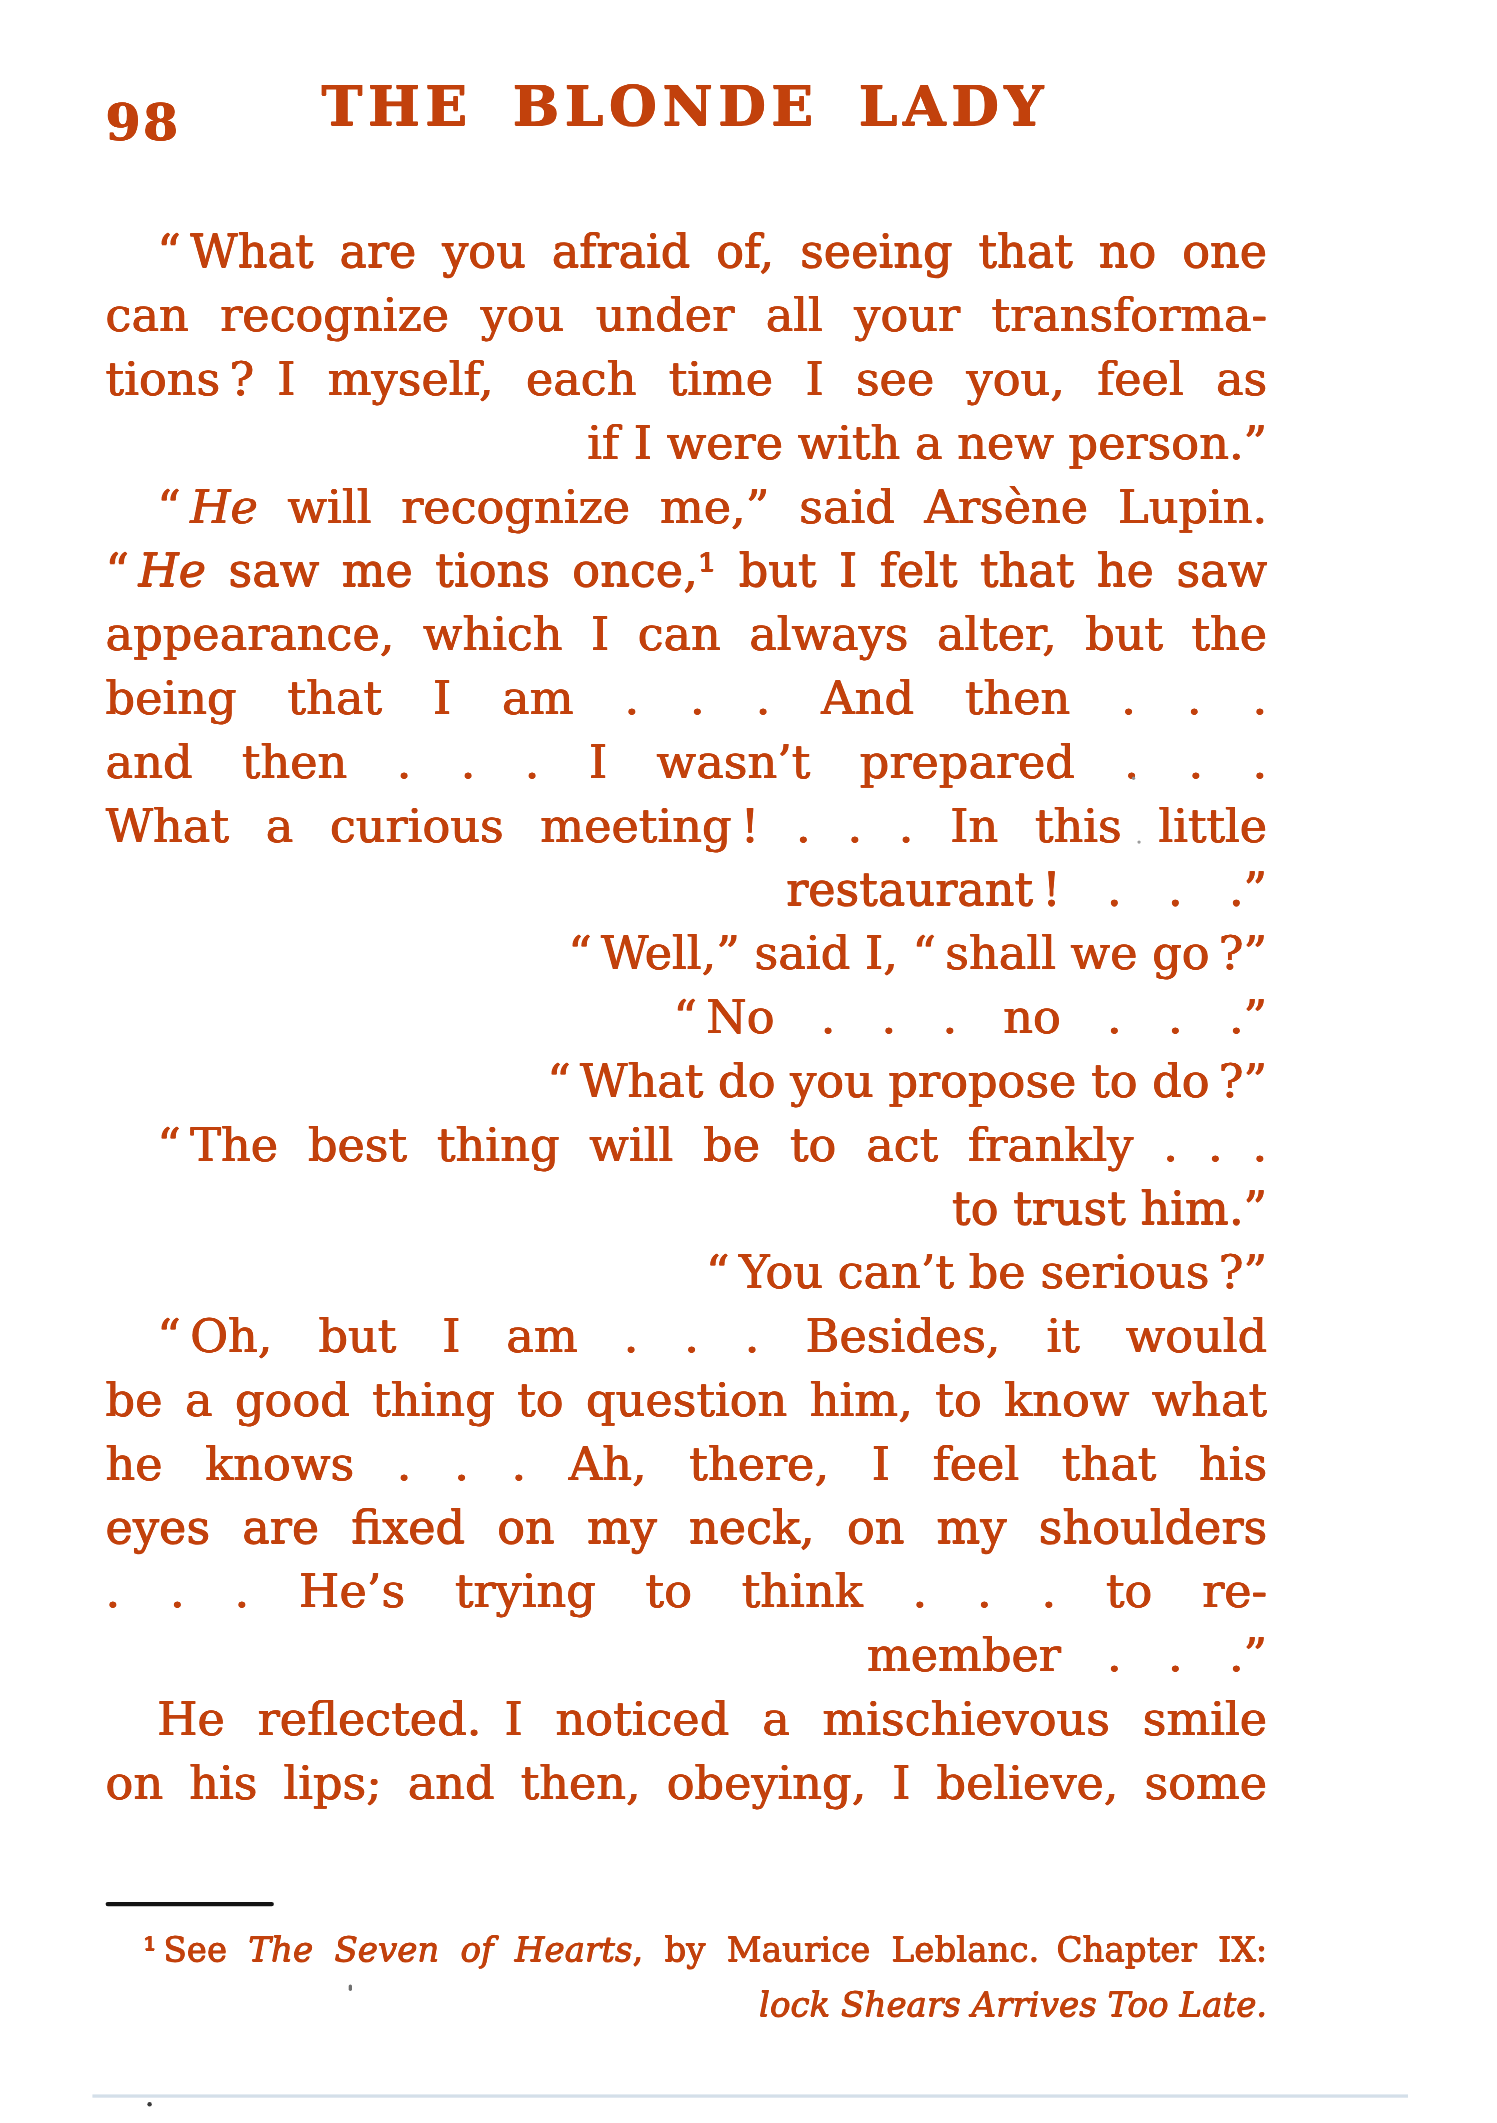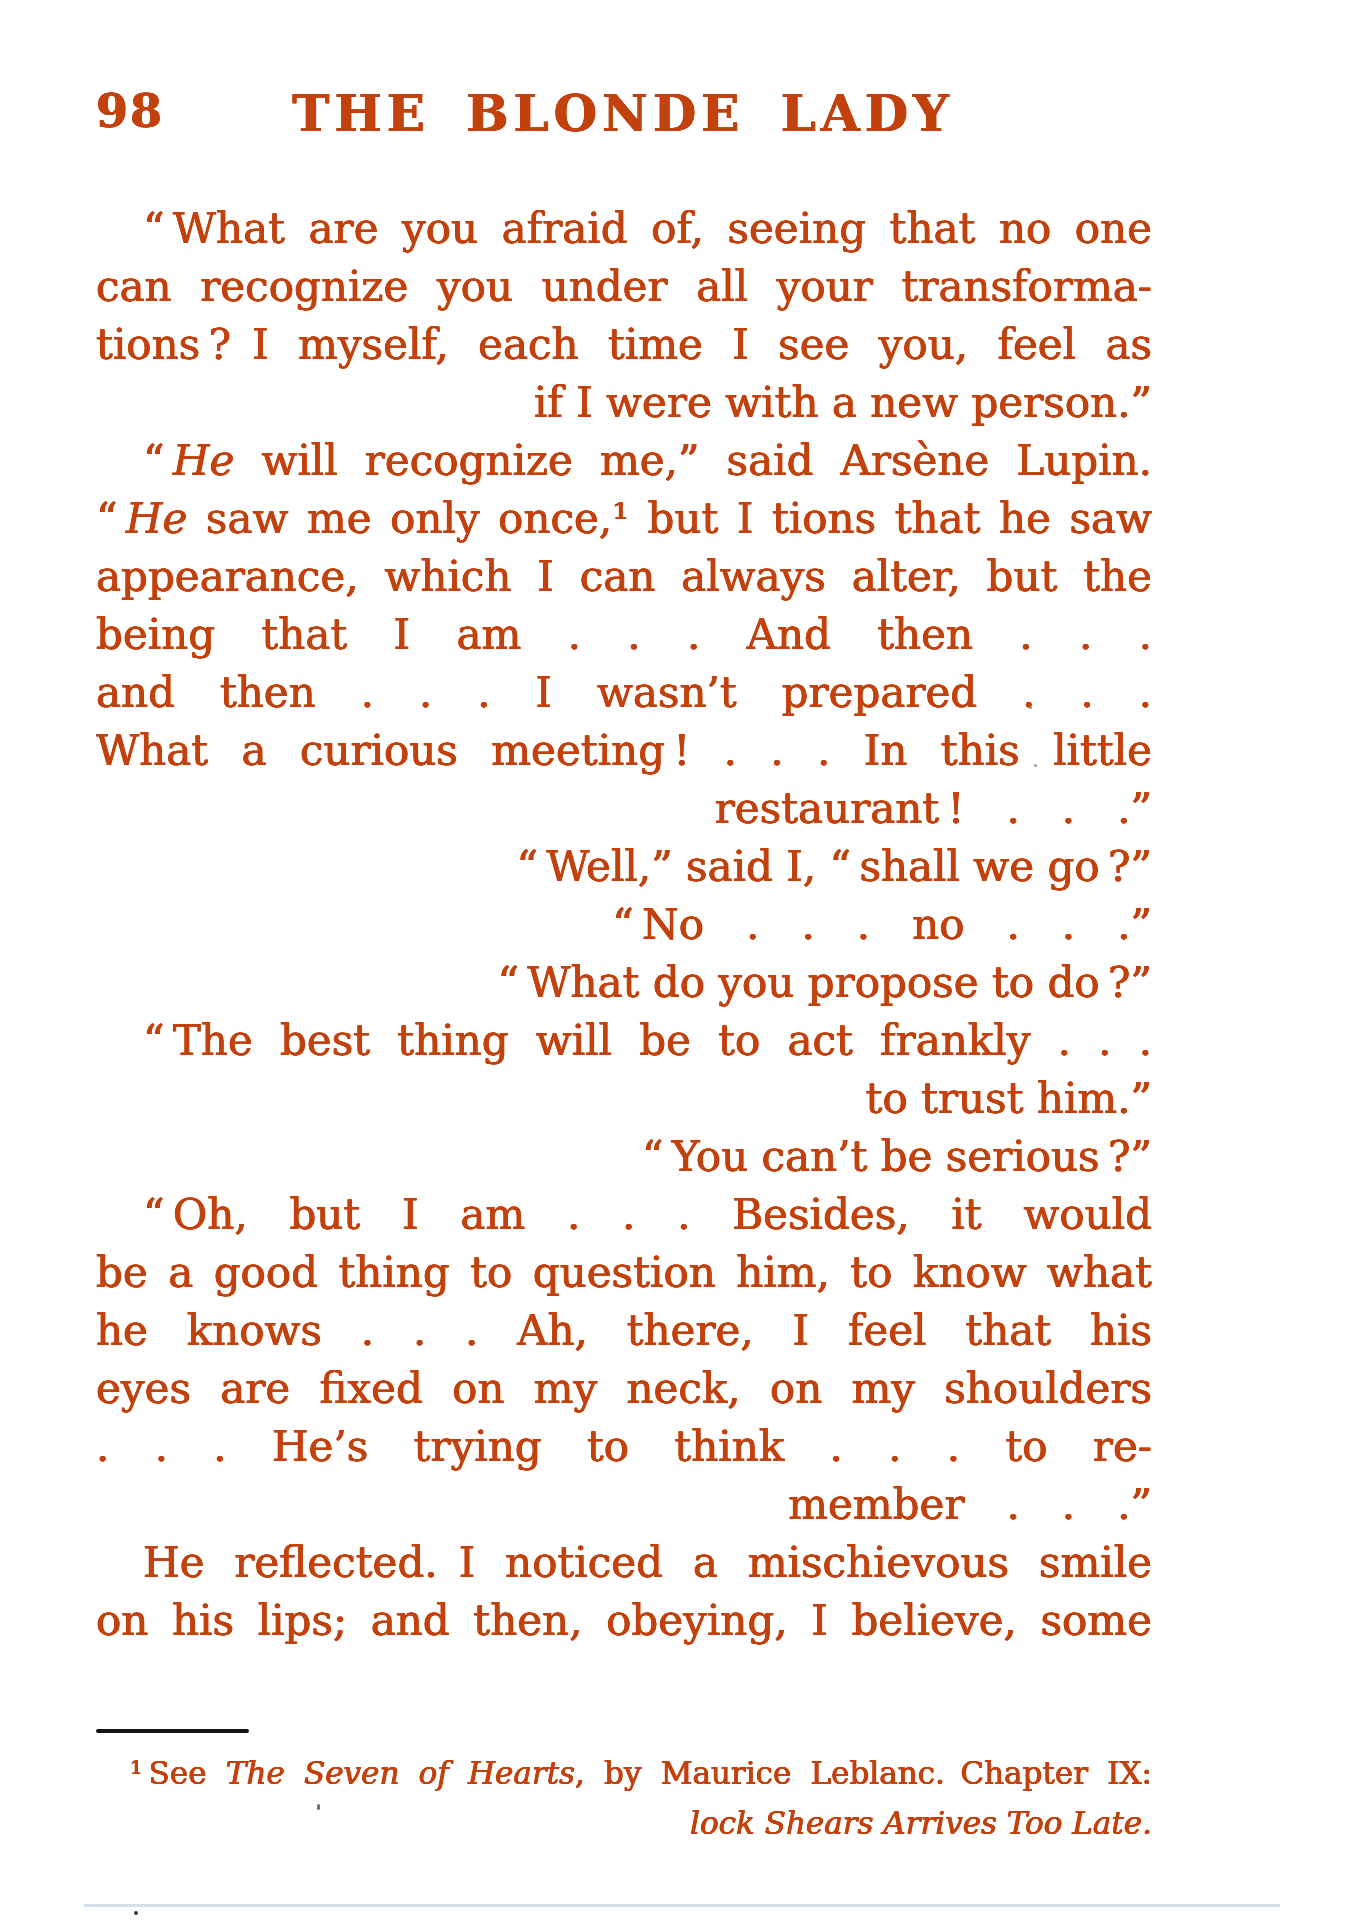--- a/index.html
+++ b/index.html
@@ -12,21 +12,21 @@
     overflow:hidden;
   }
   
   .ink{ text-shadow:0.45px 0 currentColor,-0.45px 0 currentColor,0 0.35px currentColor; }
 
   .page-number{
     position:absolute;left:96px;top:84px;
     font-size:46px;font-weight:700;letter-spacing:2px;
   }
   .running-title{
-    position:absolute;left:95px;top:84px;width:1056px;
+    position:absolute;left:95px;top:67px;width:1056px;
     text-align:center;
     font-size:50px;font-weight:700;
     letter-spacing:5px;word-spacing:14px;
     white-space:nowrap;
   }
 
   .body-text{
     position:absolute;left:96px;top:200px;width:1056px;
     font-size:42px;line-height:58px;
   }
@@ -64,21 +64,21 @@
   <div class="page-number ink">98</div>
 
   <div class="running-title ink">THE BLONDE LADY</div>
 
   <div class="body-text ink" id="body-lines">
       <div class="tline just ind"><span>“ What are you afraid of, seeing that no one</span></div>
       <div class="tline just"><span>can recognize you under all your transforma-</span></div>
       <div class="tline just"><span>tions ? I myself, each time I see you, feel as</span></div>
       <div class="tline"><span>if I were with a new person.”</span></div>
       <div class="tline just ind"><span>“ </span><span class="it">He</span><span> will recognize me,” said Arsène Lupin.</span></div>
-      <div class="tline just"><span>“ </span><span class="it">He</span><span> saw me only once,¹ but I tions that he saw</span></div>
+      <div class="tline just"><span>“ </span><span class="it">He</span><span> saw me tions once,¹ but I felt that he saw</span></div>
       <div class="tline just"><span>appearance, which I can always alter, but the very</span></div>
       <div class="tline just"><span>being that I am . . . And then . . .</span></div>
       <div class="tline just"><span>and then . . . I wasn’t prepared . . .</span></div>
       <div class="tline just"><span>What a curious meeting ! . . . In this little</span></div>
       <div class="tline"><span>restaurant ! . . .”</span></div>
       <div class="tline ind"><span>“ Well,” said I, “ shall we go ?”</span></div>
       <div class="tline ind"><span>“ No . . . no . . .”</span></div>
       <div class="tline ind"><span>“ What do you propose to do ?”</span></div>
       <div class="tline just ind"><span>“ The best thing will be to act frankly . . .</span></div>
       <div class="tline"><span>to trust him.”</span></div>

